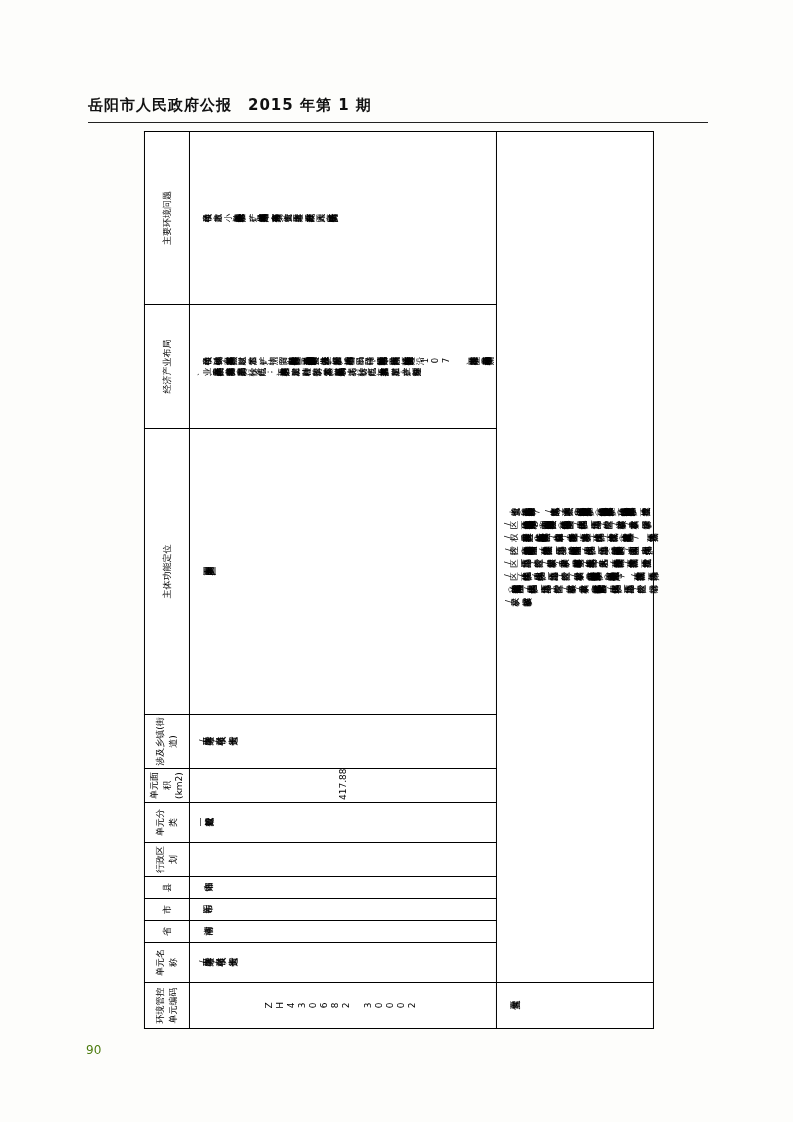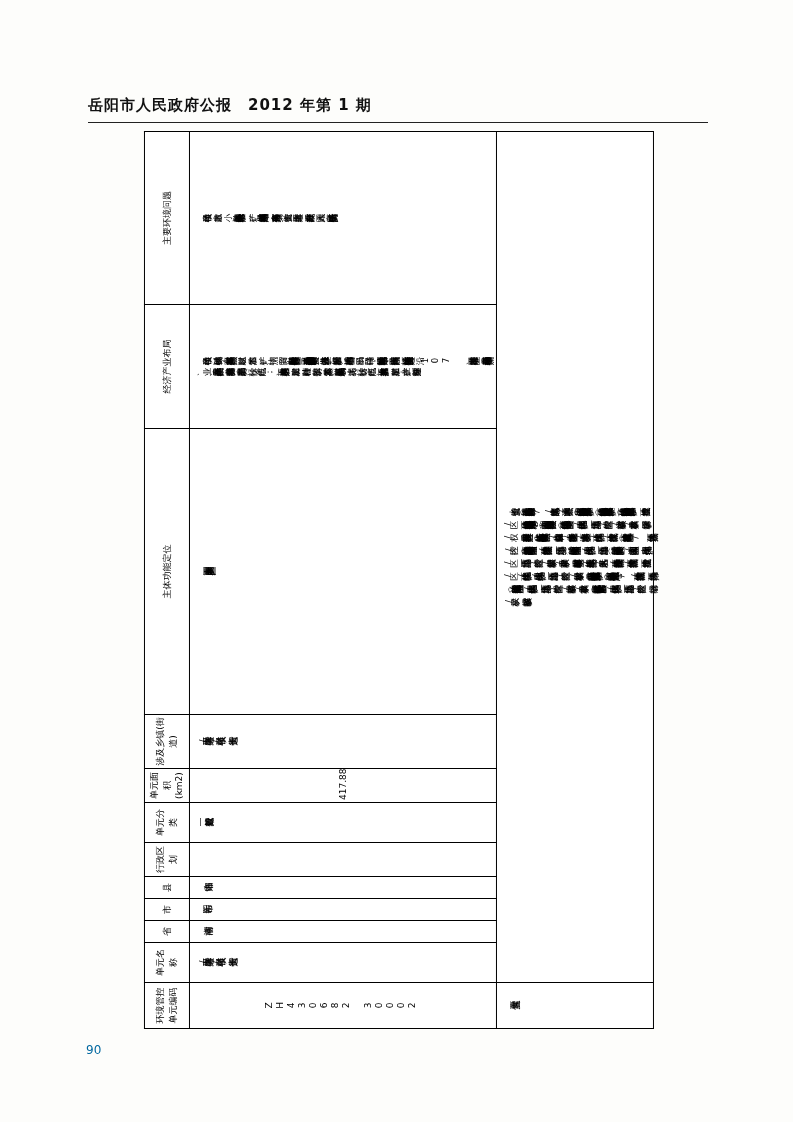--- a/index.html
+++ b/index.html
@@ -42,21 +42,21 @@
     margin-top: 7px;
     border-bottom: 1.4px solid #222;
     width: 100%;
   }
   
   .page-number {
     position: absolute;
     left: 86px;
     top: 1043px;
     font-size: 12px;
-    color: #0369a1;
+    color: #4d7c0f;
   }
   
   .table-area {
     position: absolute;
     left: 86px;
     top: 130px;
     width: 625px;
     height: 900px;
   }
   .rot-wrap {
@@ -138,21 +138,21 @@
     line-height: 1.5;
   }
 </style>
 </head>
 <body>
 
 <div class="page">
   <div class="scan-tint"></div>
 
   <div class="header">
-    <div class="header-title">岳阳市人民政府公报　2012 年第 1 期</div>
+    <div class="header-title">岳阳市人民政府公报　2015 年第 1 期</div>
     <div class="header-rule"></div>
   </div>
 
   <div class="table-area">
     <div class="rot-wrap">
       <table class="main">
         <colgroup>
           <col style="width:46px">
           <col style="width:40px">
           <col style="width:22px">

